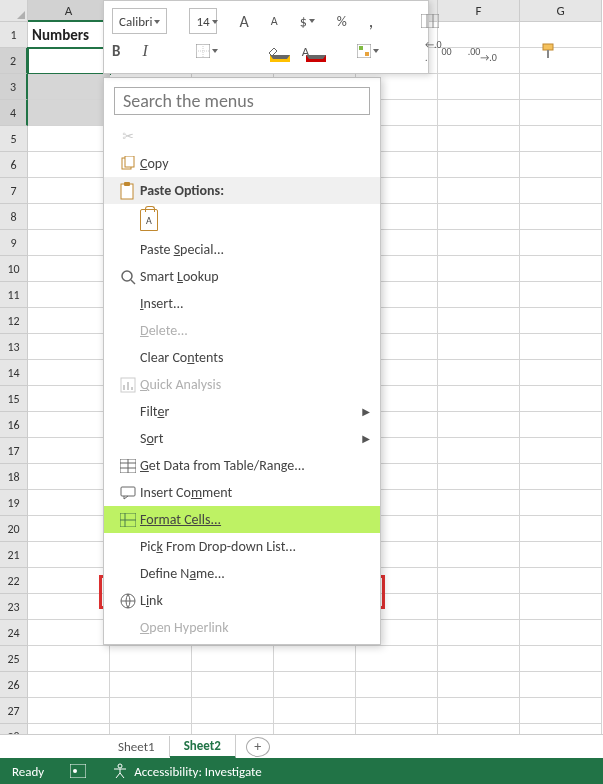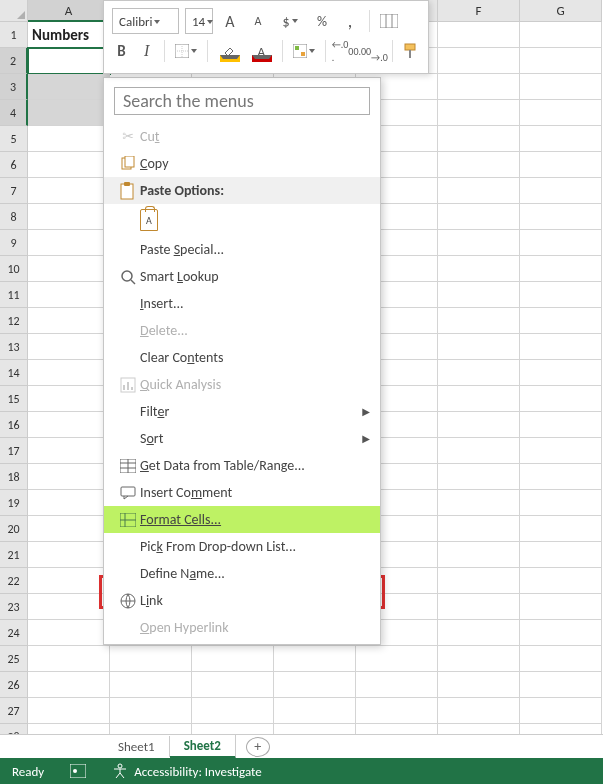--- a/index.html
+++ b/index.html
@@ -17,21 +17,21 @@
 .row-h.sel { background:#d2d2d2; border-right:2px solid #217346; }
 .cells { position:absolute; left:28px; top:22px; }
 .row { display:flex; }
 .cell { width:82px; height:26px; border-right:1px solid #d4d4d4; border-bottom:1px solid #d4d4d4; font-size:14px; display:flex; align-items:center; padding:0 4px; }
 .cell.header { font-weight:700; font-size:15px; color:#222; }
 .sel-cells { background:#d6d6d6; }
 .active-cell { outline:2px solid #217346; outline-offset:-1px; background:#fff !important; }
 
 
 .mini { position:absolute; left:103px; top:0; width:326px; height:74px; background:#fff; border:1px solid #c6c6c6; box-shadow:2px 2px 6px rgba(0,0,0,.15); padding:5px 8px; z-index:10; }
-.mini-row { display:flex; align-items:center; gap:6px; height:30px; }
+.mini-row { display:flex; align-items:center; gap:22px; height:30px; }
 .font-sel { height:26px; border:1px solid #bfbfbf; display:flex; align-items:center; padding:0 6px; font-size:13px; background:#fff; }
 .font-name { width:67px; }
 .font-size { width:28px; text-align:center; }
 .mini-btn { width:22px; height:24px; display:flex; align-items:center; justify-content:center; color:#555; font-size:14px; }
 .mini-btn.split { width:30px; position:relative; }
 .dd::after { content:""; border-left:3px solid transparent; border-right:3px solid transparent; border-top:4px solid #666; margin-left:2px; display:inline-block; vertical-align:middle; }
 .sep { width:1px; height:22px; background:#ddd; margin:0 2px; }
 .bold { font-weight:700; font-size:15px; }
 .italic { font-style:italic; font-family:"Times New Roman"; font-size:16px; }
 .color-bar { position:relative; }
@@ -435,21 +435,20 @@
         </svg>
     </div>
   </div>
 </div>
 
 <div class="ctx">
   <div class="search-box">Search the menus</div>
 
   <div class="mi disabled">
     <div class="mi-icon">✂</div>
-    <div class="mi-label"><span>Cu</span><span class="underline-k">t</span></div>
   </div>
   <div class="mi">
     <div class="mi-icon">
       <svg width="16" height="16" viewBox="0 0 16 16">
           <rect x="2" y="2" width="9" height="11" fill="#fff" stroke="#c08830"></rect>
           <rect x="5" y="0" width="9" height="11" fill="#fff" stroke="#c08830"></rect>
         </svg>
     </div>
     <div class="mi-label"><span class="underline-k">C</span><span>opy</span></div>
   </div>

